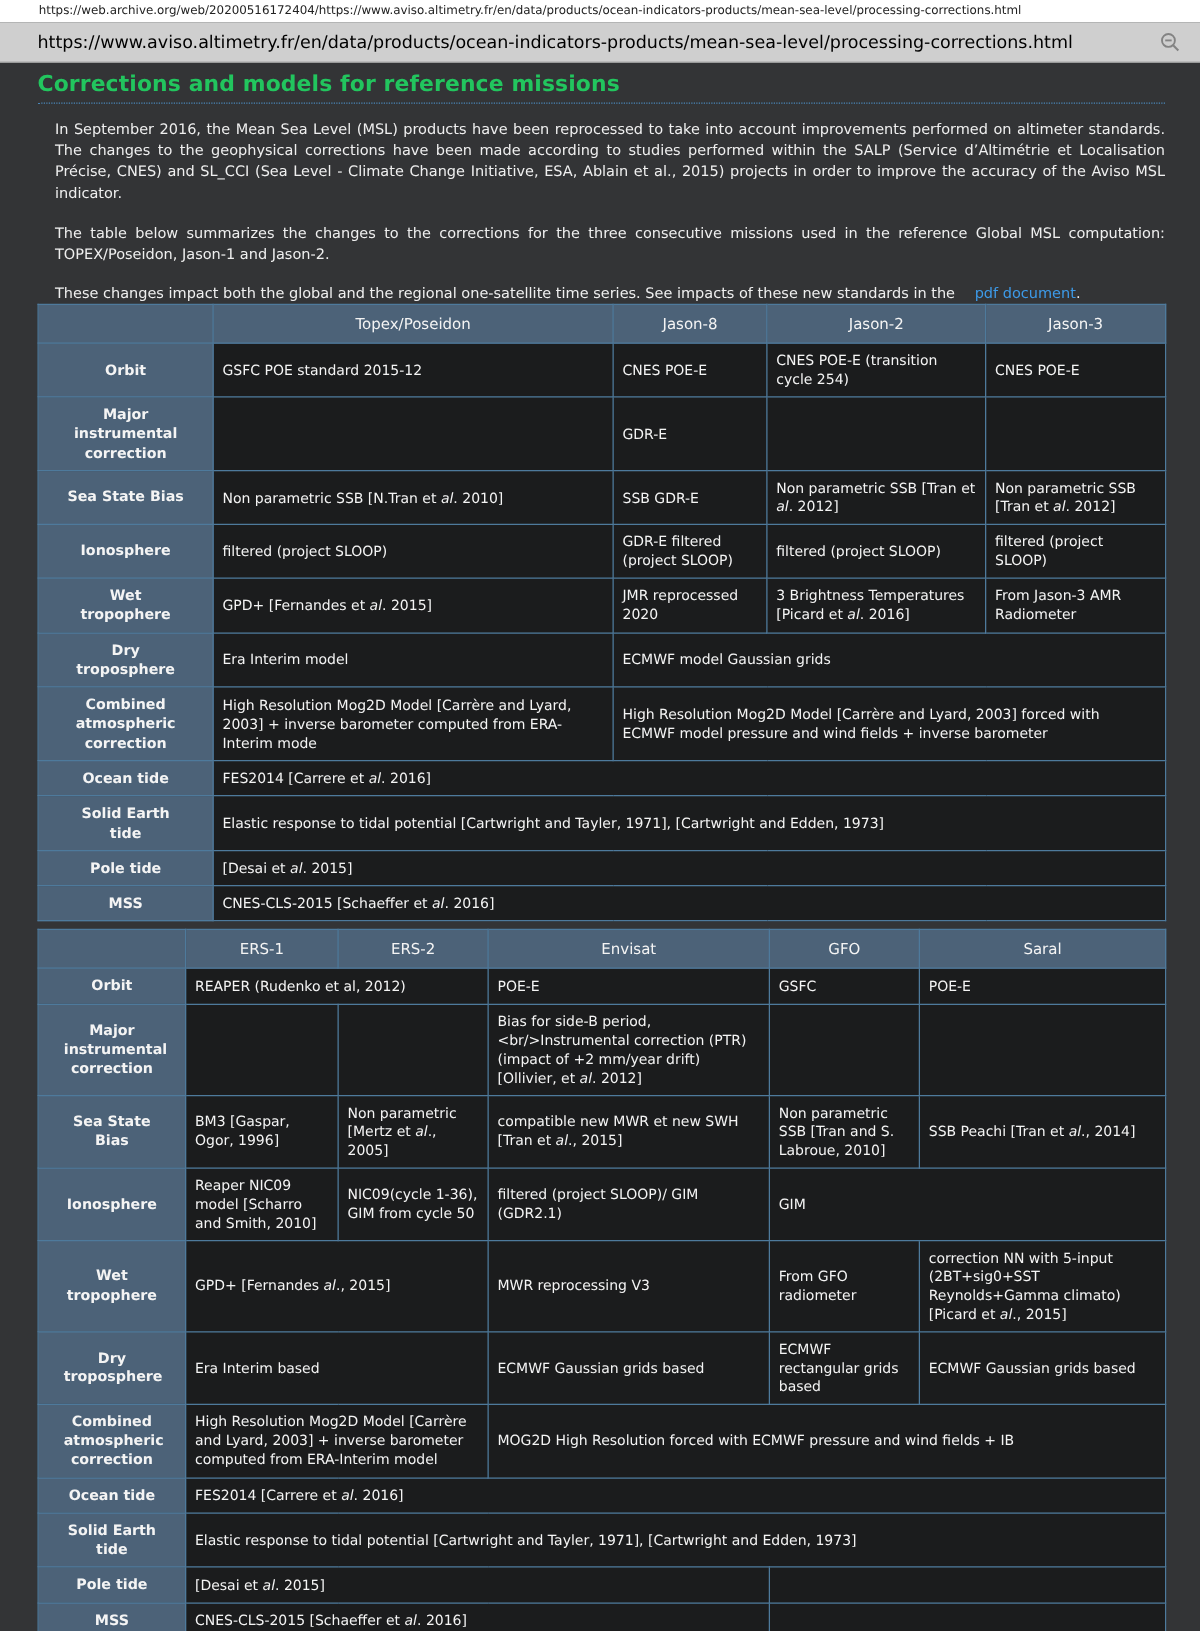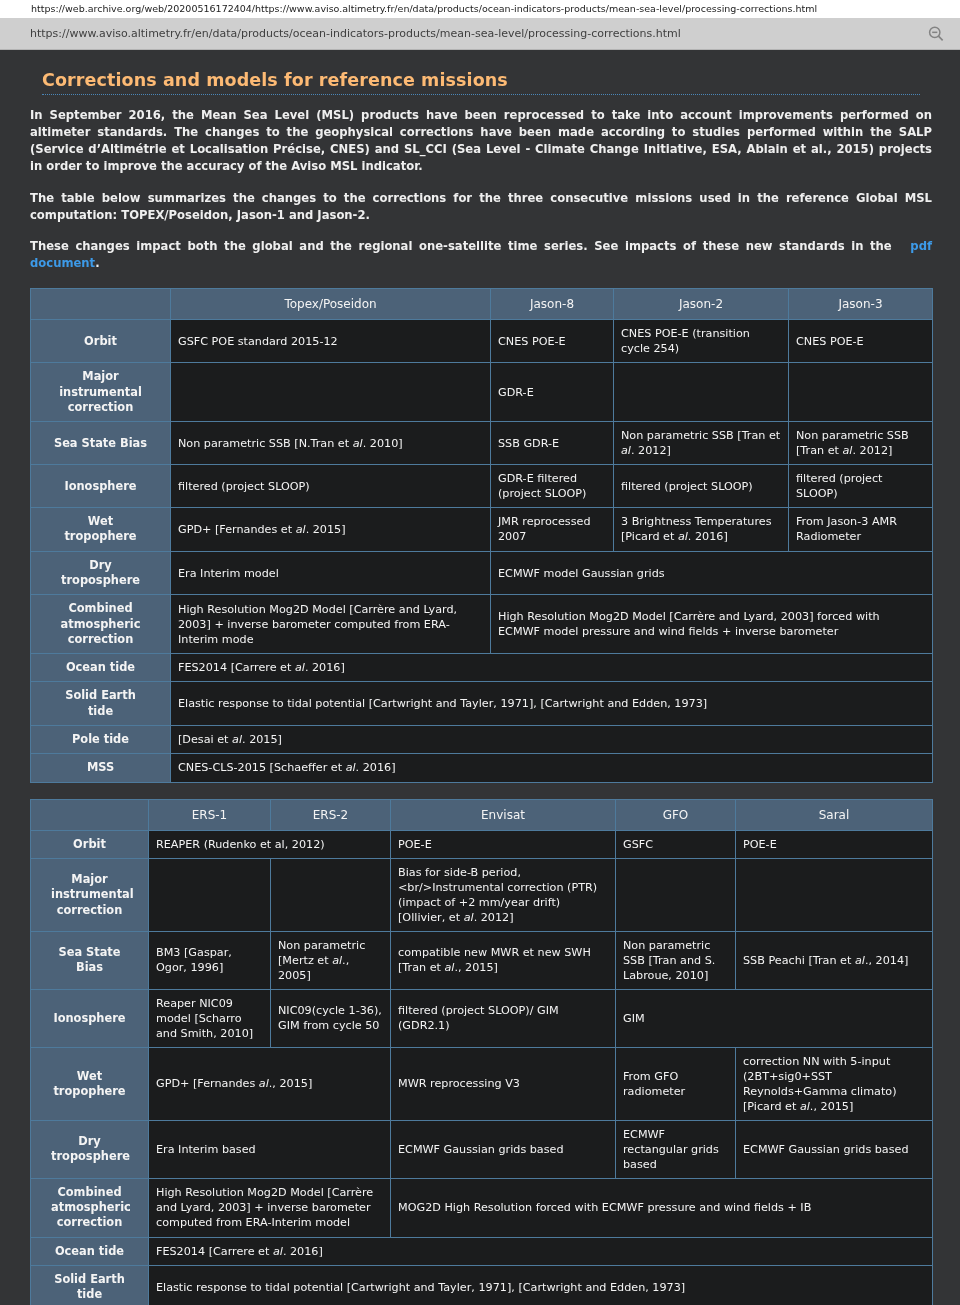--- a/index.html
+++ b/index.html
@@ -27,57 +27,55 @@
   .url-bar {
     height: 32px;
     background: #cfcfcf;
     border-bottom: 1px solid #b4b4b4;
     display: flex;
     align-items: center;
     padding: 0 14px 0 30px;
   }
   .url-text {
     flex: 1;
-    font-size: 11px;
-    color: #404040;
+    font-size: 14px;
+    color: #000000;
     white-space: nowrap;
     overflow: hidden;
     font-family: "DejaVu Sans", "Liberation Sans", sans-serif;
   }
   .zoom-icon { width: 20px; height: 20px; opacity: .62; flex: 0 0 auto; }
 
   
   .page { padding: 0 28px 0 30px; }
 
   h2.section-title {
-    color: #fdba74;
+    color: #22c55e;
     font-size: 17.5px;
     font-weight: bold;
-    margin: 12px;
+    margin: 0;
     padding: 8px 0 4px 0;
     border-bottom: 1px dotted #4a86b8;
     letter-spacing: .1px;
   }
   p.para {
     font-size: 11.6px;
     line-height: 1.48;
-    margin: 12px 0 0 0;
+    margin: 12px 0 0 14px;
     text-align: justify;
     color: #efefef;
-    font-weight: bold;
   }
   p.para.tight { margin-top: 14px; }
   .link { color: #3d9ae8; text-decoration: none; padding-left: 12px; }
   .ital { font-style: italic; }
 
   
   table.grid {
     width: 902px;
     border-collapse: collapse;
-    margin-top: 16px;
     table-layout: fixed;
     font-size: 11.2px;
   }
   table.grid td, table.grid th {
     border: 1px solid #4e7a9c;
     padding: 6px 7px;
     vertical-align: middle;
     background: #1b1c1d;
     color: #f4f4f4;
     font-weight: normal;
@@ -167,21 +165,21 @@
         <tr>
           <td class="rowhead">Ionosphere</td>
           <td>filtered (project SLOOP)</td>
           <td>GDR-E filtered (project SLOOP)</td>
           <td>filtered (project SLOOP)</td>
           <td>filtered (project SLOOP)</td>
         </tr>
         <tr>
           <td class="rowhead">Wet tropophere</td>
           <td>GPD+ [Fernandes et <span class="ital">al</span>. 2015]</td>
-          <td>JMR reprocessed 2007</td>
+          <td>JMR reprocessed 2020</td>
           <td>3 Brightness Temperatures [Picard et <span class="ital">al</span>. 2016]</td>
           <td>From Jason-3 AMR Radiometer</td>
         </tr>
         <tr>
           <td class="rowhead">Dry troposphere</td>
           <td>Era Interim model</td>
           <td colspan="3">ECMWF model Gaussian grids</td>
         </tr>
         <tr>
           <td class="rowhead">Combined atmospheric correction</td>

